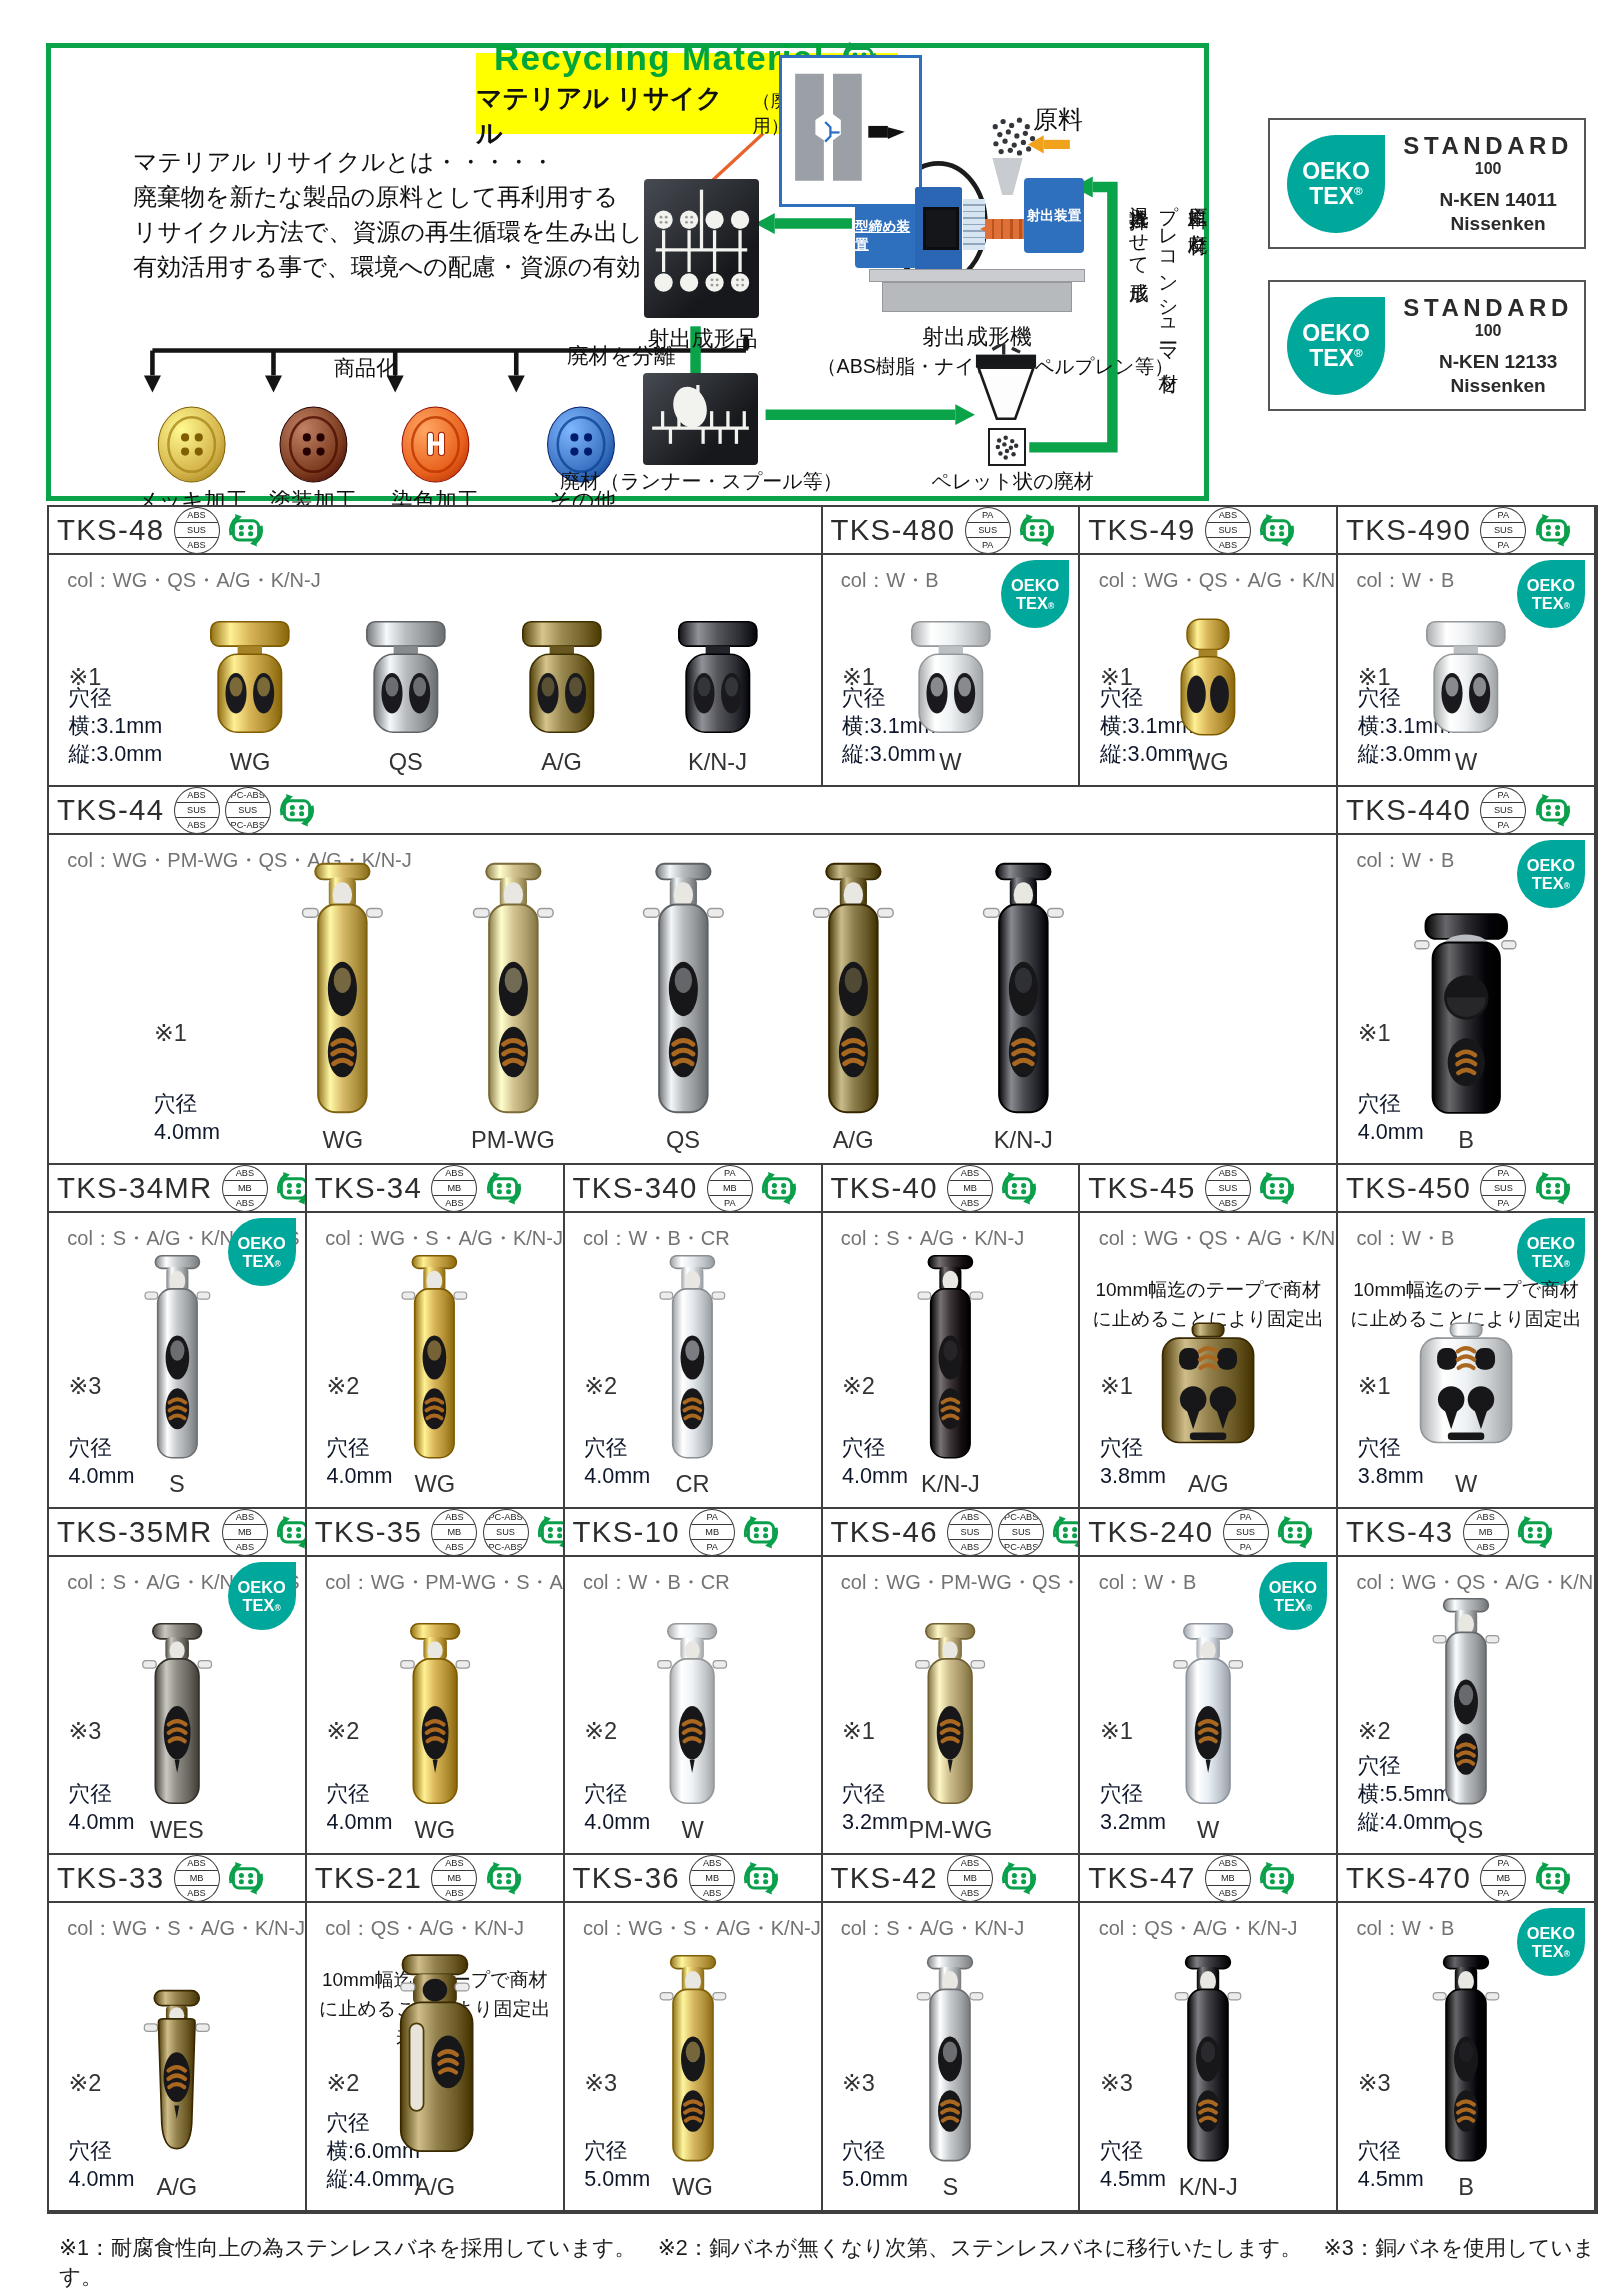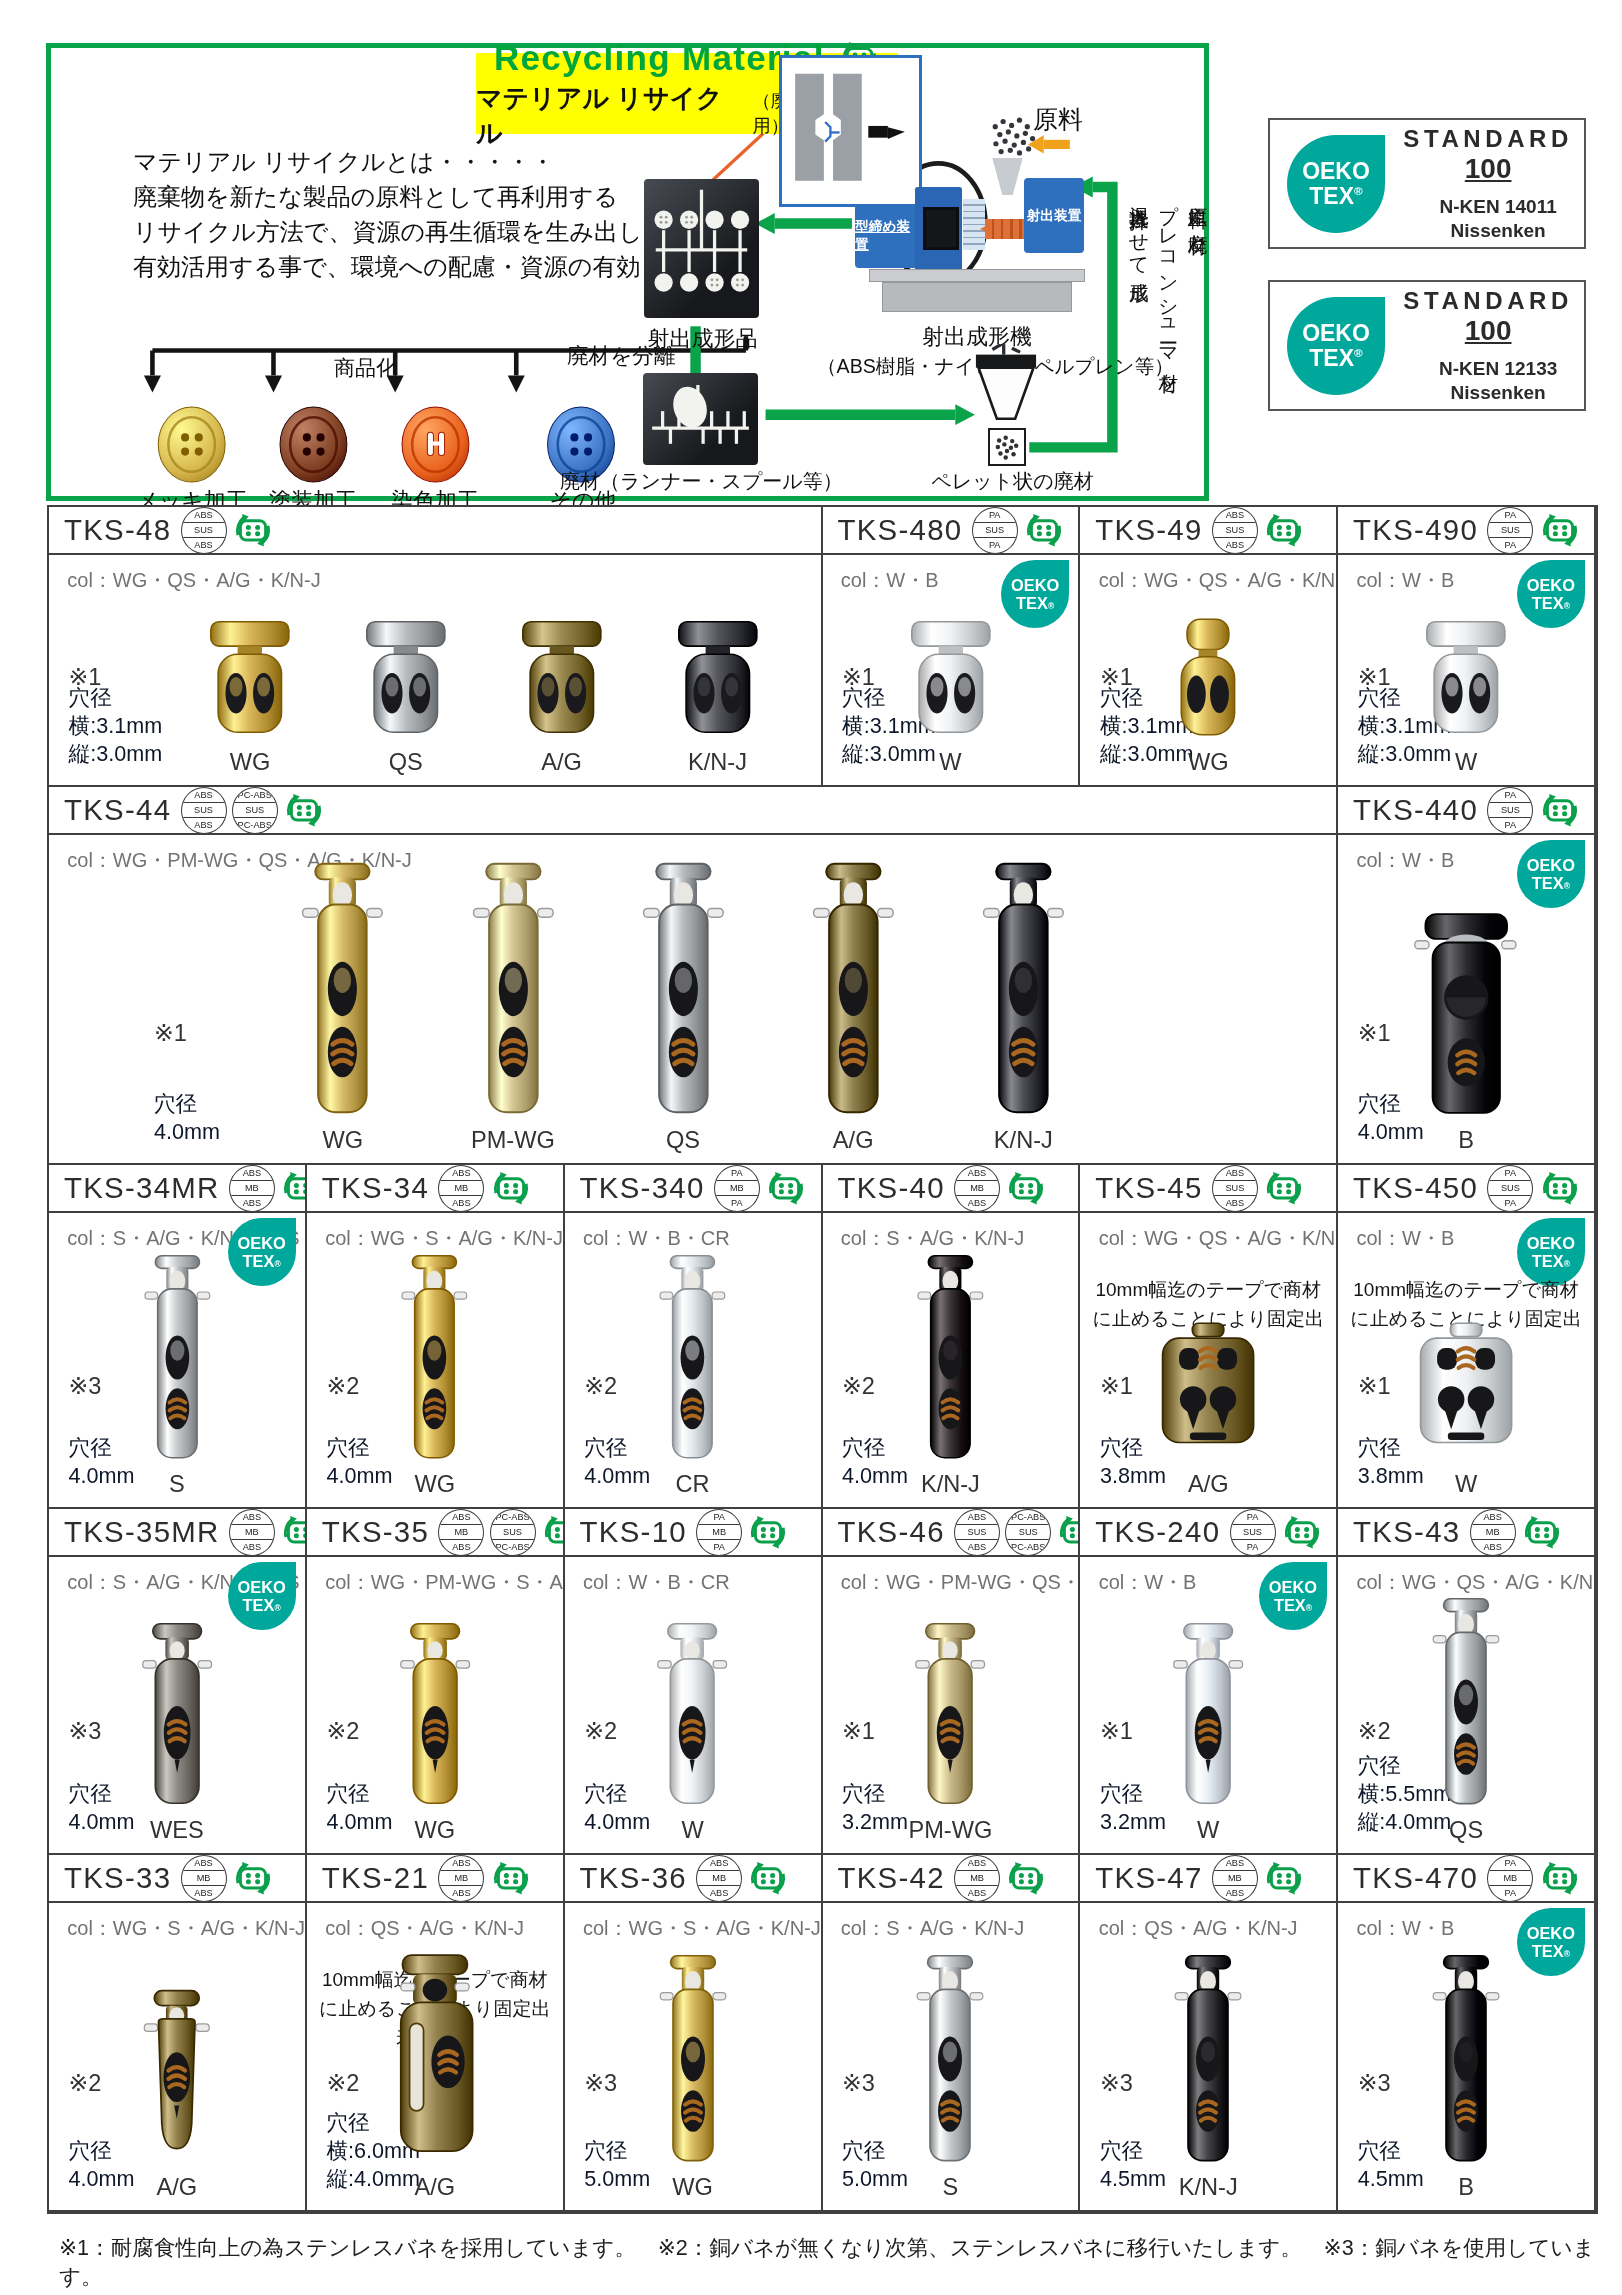--- a/index.html
+++ b/index.html
@@ -48,29 +48,29 @@
   .diagram{position:absolute;inset:0;width:100%;height:100%;}
   
   .cert{position:absolute;left:1268px;width:318px;height:131px;border:2px solid #555;background:#fff;
         display:flex;align-items:center;padding:0 17px;gap:18.3px;box-sizing:border-box;}
   .drop{width:98px;height:98px;flex:0 0 98px;background:#00a79b;border-radius:49px 0 49px 49px;
         color:#fff;display:flex;flex-direction:column;align-items:center;justify-content:center;
         font-weight:bold;font-size:23px;line-height:1.08;}
   .drop .r{font-size:11.8px;vertical-align:super;}
   .cright{flex:1;display:flex;flex-direction:column;align-items:center;color:#2b2b2b;}
   .cstd{font-size:24px;font-weight:bold;letter-spacing:4.6px;}
-  .cnum{font-size:28px;font-weight:bold;margin-bottom:10.5px;text-decoration:underline;}
+  .cnum{font-size:16px;font-weight:bold;margin-bottom:10.5px;}
   .cken,.corg{font-size:19px;font-weight:bold;line-height:1.25;margin-left:20px;}
   
   #grid{position:absolute;left:47px;top:505px;width:1547px;display:grid;
         grid-template-columns:repeat(6,1fr);grid-template-rows:280px 378px 344px 346px 357px;
         border:2.6px solid #3f3f3f;background:#fff;}
   .cell{position:relative;background:#fff;border-right:2px solid #3f3f3f;border-bottom:2px solid #3f3f3f;overflow:hidden;}
   .chead{height:46px;border-bottom:2px solid #3f3f3f;display:flex;align-items:center;padding:0 7.9px;}
-  .pid{font-size:29.4px;color:#2d2d2d;letter-spacing:1.3px;white-space:nowrap;margin-left:7px;}
+  .pid{font-size:29.4px;color:#2d2d2d;letter-spacing:1.3px;white-space:nowrap;}
   .bwrap{display:flex;align-items:center;gap:5.2px;margin-left:9.2px;}
   .mat{width:46px;height:47px;flex:0 0 46px;border:1.6px solid #3a3a3a;border-radius:50%;
        display:flex;flex-direction:column;overflow:hidden;background:#fff;box-sizing:border-box;}
   .mat i{font-style:normal;flex:1;font-size:9.2px;color:#222;display:flex;align-items:center;justify-content:center;border-top:1.3px solid #3a3a3a;}
   .mat i:first-child{border-top:none;}
   .cbody{position:absolute;left:0;right:0;top:48px;bottom:0;}
   .colline{position:absolute;top:11.8px;left:18.3px;font-size:20px;color:#737373;white-space:nowrap;}
   .oeko{position:absolute;top:5.2px;right:9.2px;width:68px;height:68px;background:#00a79b;
         border-radius:34px 0 34px 34px;color:#fff;display:flex;flex-direction:column;
         align-items:center;justify-content:center;font-size:16.4px;font-weight:bold;line-height:1.12;}

